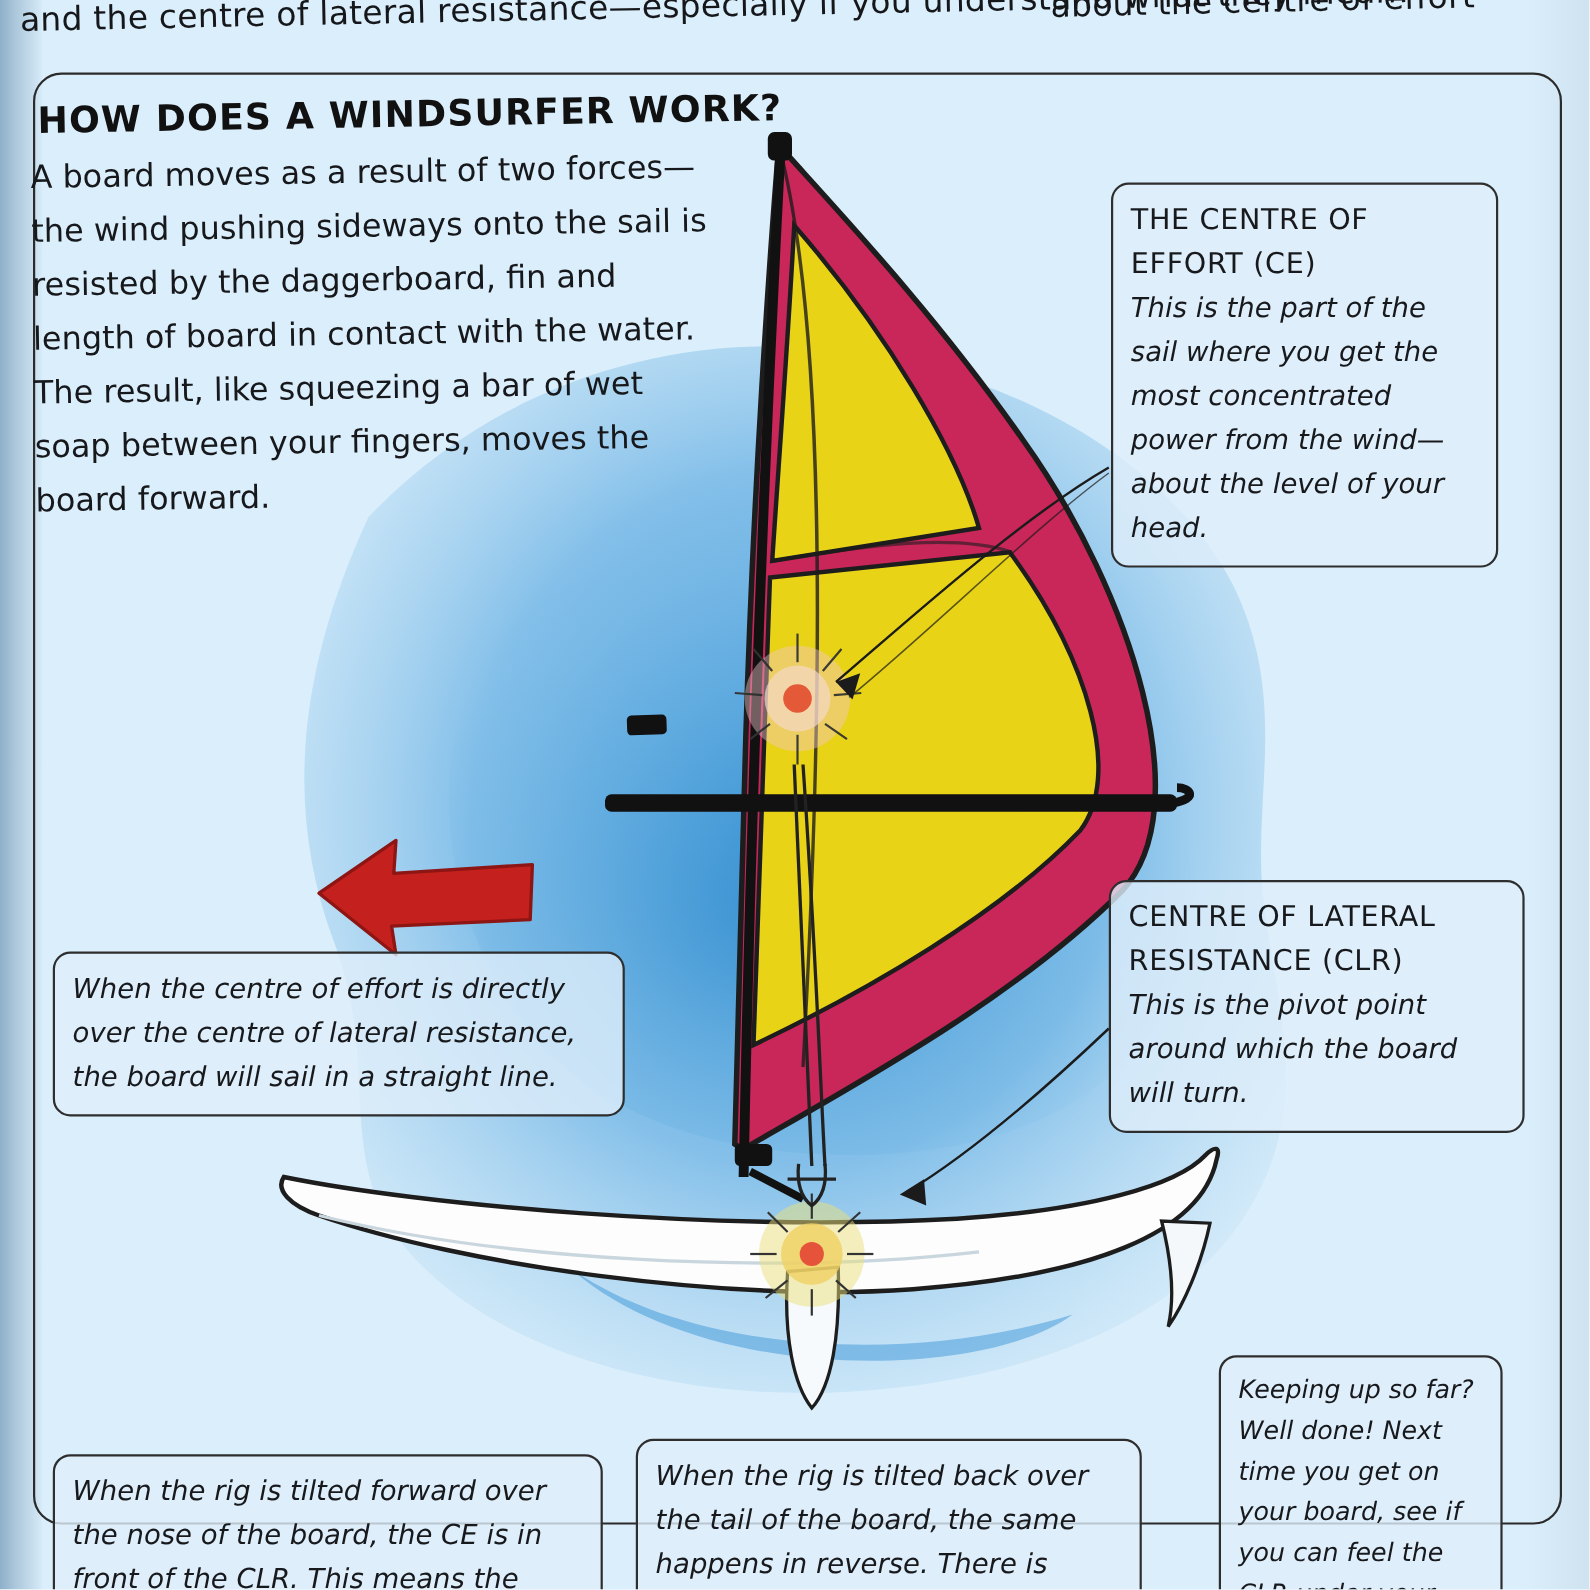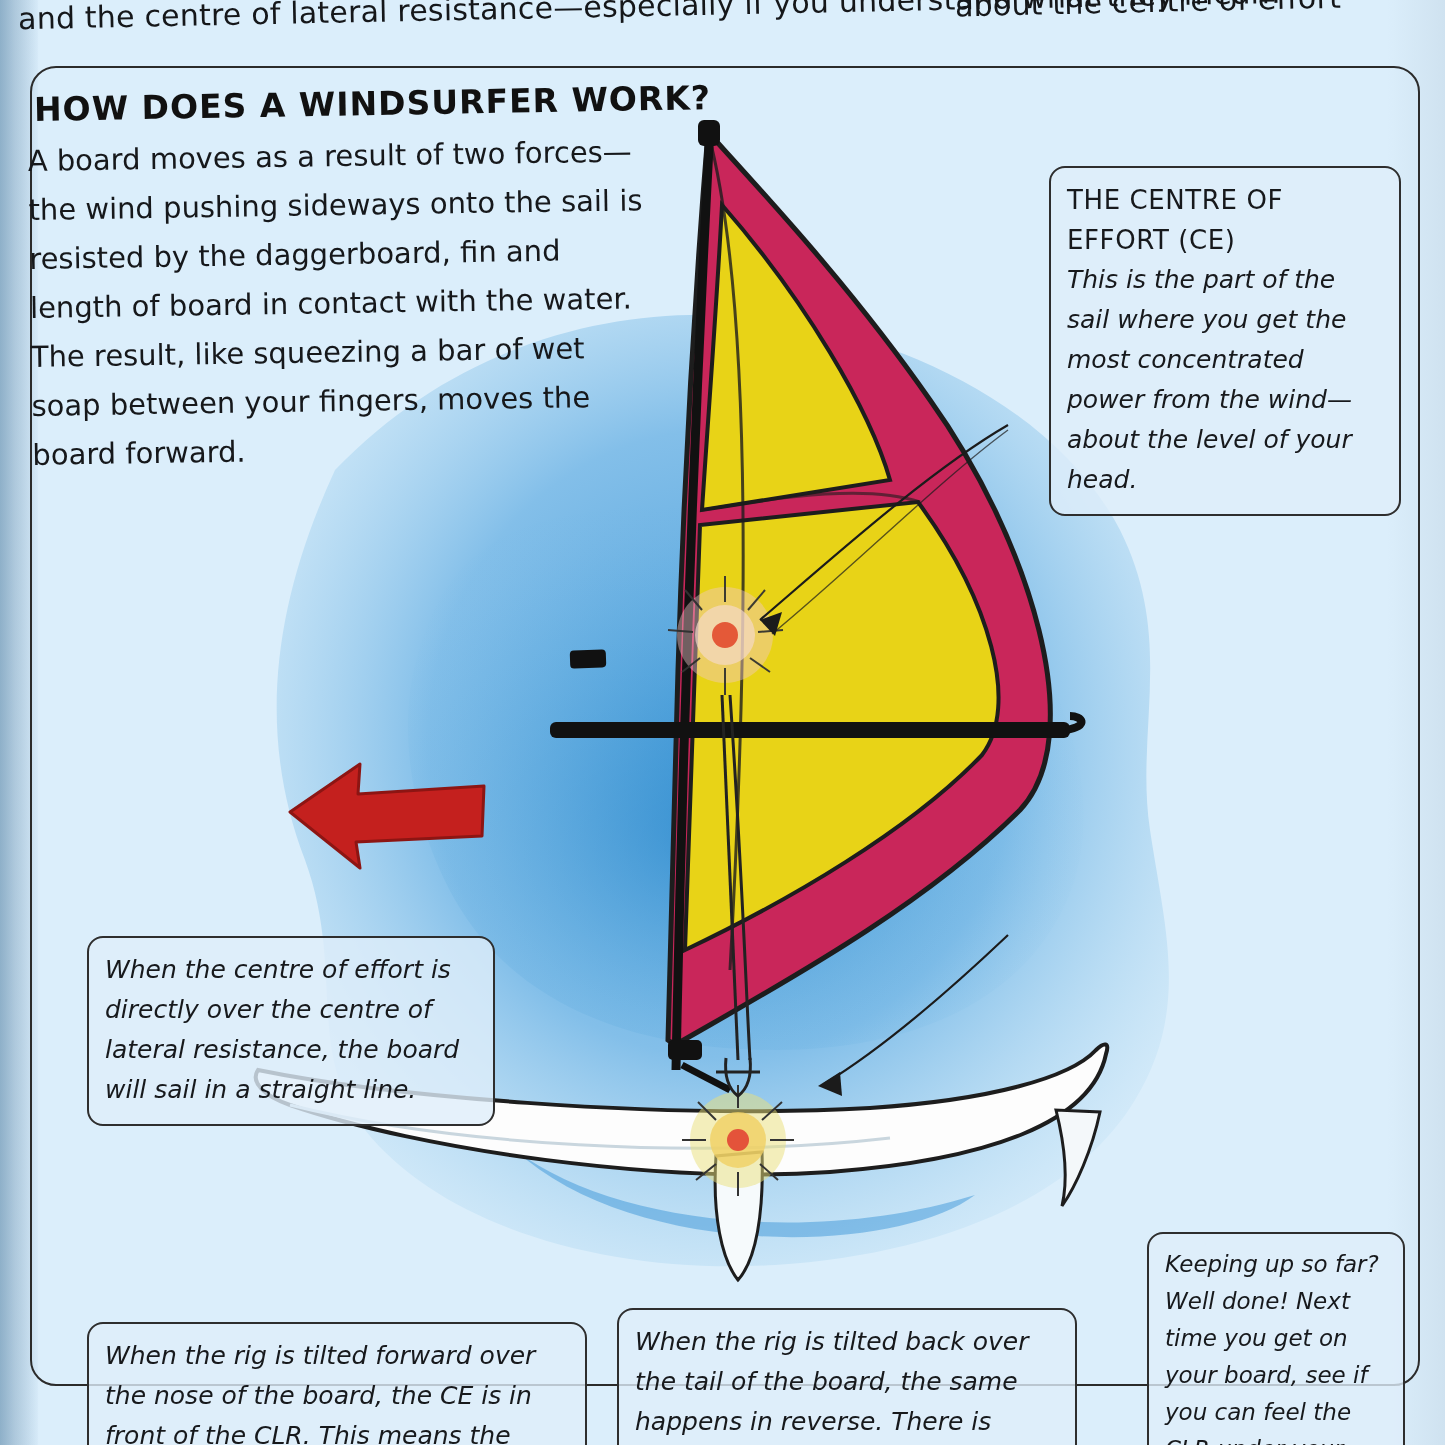--- a/index.html
+++ b/index.html
@@ -92,31 +92,30 @@
   .callout {
     position: absolute;
     box-sizing: border-box;
     border: 2px solid #2e2e2e;
     border-radius: 16px;
     background: rgba(222,238,250,0.80);
     padding: 12px 16px 14px 16px;
     font-size: 25px;
     line-height: 40px;
     color: #17191c;
-    margin-left: 39px;
   }
   .callout .title {
     display: block;
     letter-spacing: .6px;
   }
   .callout .body { display: block; font-style: italic; }
 
   #callout-ce { left: 1010px; top: 166px;  width: 352px; }
   #callout-clr { left: 1008px; top: 800px; width: 378px; }
-  #callout-straight { left: 48px; top: 936px; width: 408px; }
+  #callout-straight { left: 48px; top: 865px; width: 520px; }
   #callout-forward { left: 48px;  top: 1322px; width: 500px; height: 140px; }
   #callout-back { left: 578px; top: 1308px; width: 460px; height: 155px; }
   #callout-keeping { left: 1108px; top: 1232px; width: 258px; height: 230px; font-size: 23px; line-height: 37px; }
 
   #callout-ce .title, #callout-clr .title { font-size: 26px; }
 
   
   .red-arrow {
     position: absolute;
     left: 282px;
@@ -257,20 +256,24 @@
 
   <div class="body-text">
     <p>A board moves as a result of two forces—the wind pushing sideways onto the sail is resisted by the daggerboard, fin and length of board in contact with the water. The result, like squeezing a bar of wet soap between your fingers, moves the board forward.</p>
   </div>
 
   <div class="callout" id="callout-ce">
     <span class="title">THE CENTRE OF EFFORT (CE)</span>
     <span class="body">This is the part of the sail where you get the most concentrated power from the wind—about the level of your head.</span>
   </div>
 
+  <div class="callout" id="callout-clr">
+    <span class="title">CENTRE OF LATERAL RESISTANCE (CLR)</span>
+    <span class="body">This is the pivot point around which the board will turn.</span>
+  </div>
 
   <div class="callout" id="callout-straight">
     <span class="body">When the centre of effort is directly over the centre of lateral resistance, the board will sail in a straight line.</span>
   </div>
 
   <div class="callout clip" id="callout-forward">
     <span class="body">When the rig is tilted forward over the nose of the board, the CE is in front of the CLR. This means the board will turn</span>
   </div>
 
   <div class="callout clip" id="callout-back">

